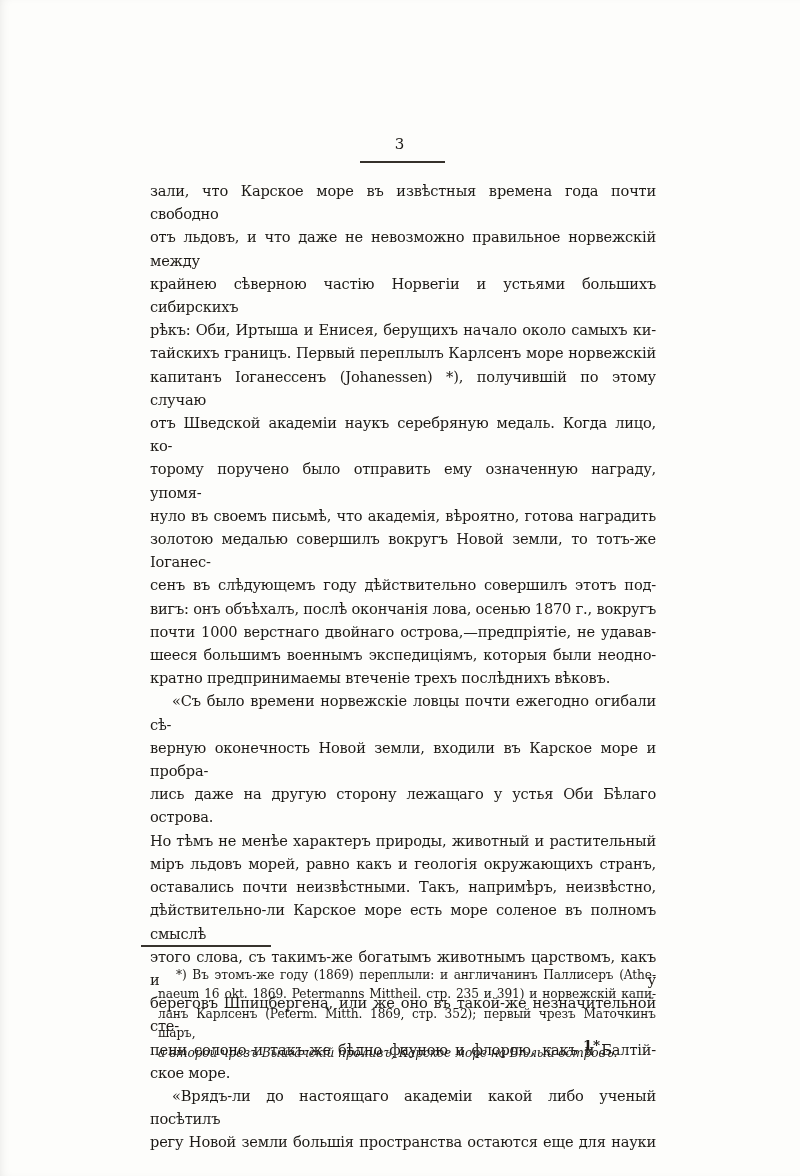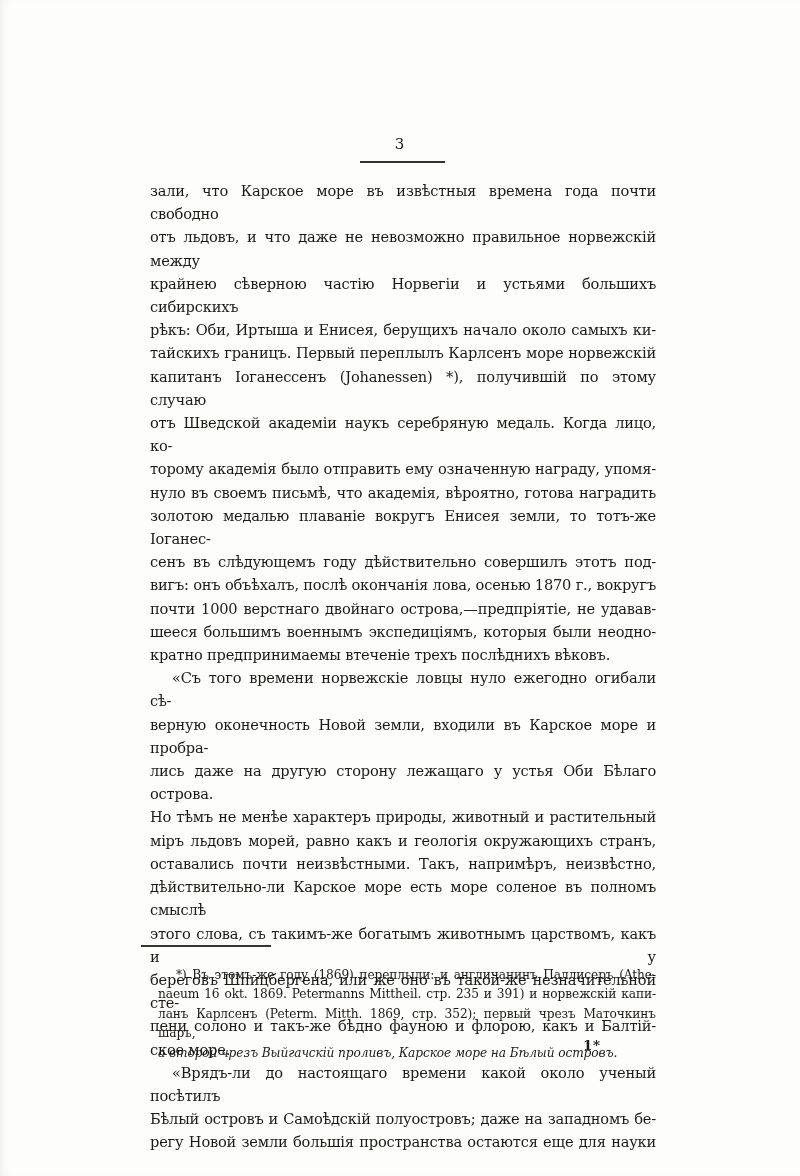--- a/index.html
+++ b/index.html
@@ -101,47 +101,46 @@
   <div class="body-block">
 
     <div class="para">
       <div class="bline">зали, что Карское море въ извѣстныя времена года почти свободно</div>
       <div class="bline">отъ льдовъ, и что даже не невозможно правильное норвежскій между</div>
       <div class="bline">крайнею сѣверною частію Норвегіи и устьями большихъ сибирскихъ</div>
       <div class="bline">рѣкъ: Оби, Иртыша и Енисея, берущихъ начало около самыхъ ки-</div>
       <div class="bline">тайскихъ границъ. Первый переплылъ Карлсенъ море норвежскій</div>
       <div class="bline">капитанъ Іоганессенъ (Johanessen) *), получившій по этому случаю</div>
       <div class="bline">отъ Шведской академіи наукъ серебряную медаль. Когда лицо, ко-</div>
-      <div class="bline">торому академія было отправить ему означенную награду, упомя-</div>
+      <div class="bline">торому поручено было отправить ему означенную награду, упомя-</div>
       <div class="bline">нуло въ своемъ письмѣ, что академія, вѣроятно, готова наградить</div>
-      <div class="bline">золотою медалью плаваніе вокругъ Енисея земли, то тотъ-же Іоганес-</div>
+      <div class="bline">золотою медалью совершилъ вокругъ Новой земли, то тотъ-же Іоганес-</div>
       <div class="bline">сенъ въ слѣдующемъ году дѣйствительно совершилъ этотъ под-</div>
       <div class="bline">вигъ: онъ объѣхалъ, послѣ окончанія лова, осенью 1870 г., вокругъ</div>
       <div class="bline">почти 1000 верстнаго двойнаго острова,—предпріятіе, не удавав-</div>
       <div class="bline">шееся большимъ военнымъ экспедиціямъ, которыя были неодно-</div>
       <div class="bline lastline">кратно предпринимаемы втеченіе трехъ послѣднихъ вѣковъ.</div>
     </div>
 
     <div class="para">
-      <div class="bline indent">«Съ того времени норвежскіе ловцы нуло ежегодно огибали сѣ-</div>
+      <div class="bline indent">«Съ было времени норвежскіе ловцы почти ежегодно огибали сѣ-</div>
       <div class="bline">верную оконечность Новой земли, входили въ Карское море и пробра-</div>
       <div class="bline">лись даже на другую сторону лежащаго у устья Оби Бѣлаго острова.</div>
       <div class="bline">Но тѣмъ не менѣе характеръ природы, животный и растительный</div>
       <div class="bline">міръ льдовъ морей, равно какъ и геологія окружающихъ странъ,</div>
       <div class="bline">оставались почти неизвѣстными. Такъ, напримѣръ, неизвѣстно,</div>
       <div class="bline">дѣйствительно-ли Карское море есть море соленое въ полномъ смыслѣ</div>
       <div class="bline">этого слова, съ такимъ-же богатымъ животнымъ царствомъ, какъ и у</div>
       <div class="bline">береговъ Шпицбергена, или же оно въ такой-же незначительной сте-</div>
       <div class="bline">пени солоно и такъ-же бѣдно фауною и флорою, какъ и Балтій-</div>
       <div class="bline lastline">ское море.</div>
     </div>
 
     <div class="para">
-      <div class="bline indent">«Врядъ-ли до настоящаго времени какой около ученый посѣтилъ</div>
-      <div class="bline">Бѣлый островъ и Самоѣдскій полуостровъ; даже на западномъ бе-</div>
+      <div class="bline indent">«Врядъ-ли до настоящаго академіи какой либо ученый посѣтилъ</div>
       <div class="bline">регу Новой земли большія пространства остаются еще для науки</div>
 
     </div>
 
   </div>
 
   <div class="fn-rule"></div>
 
   <div class="footnote-block">
     <div class="fline indent">*) Въ этомъ-же году (1869) переплыли: и англичанинъ Паллисеръ (Athe-</div>

